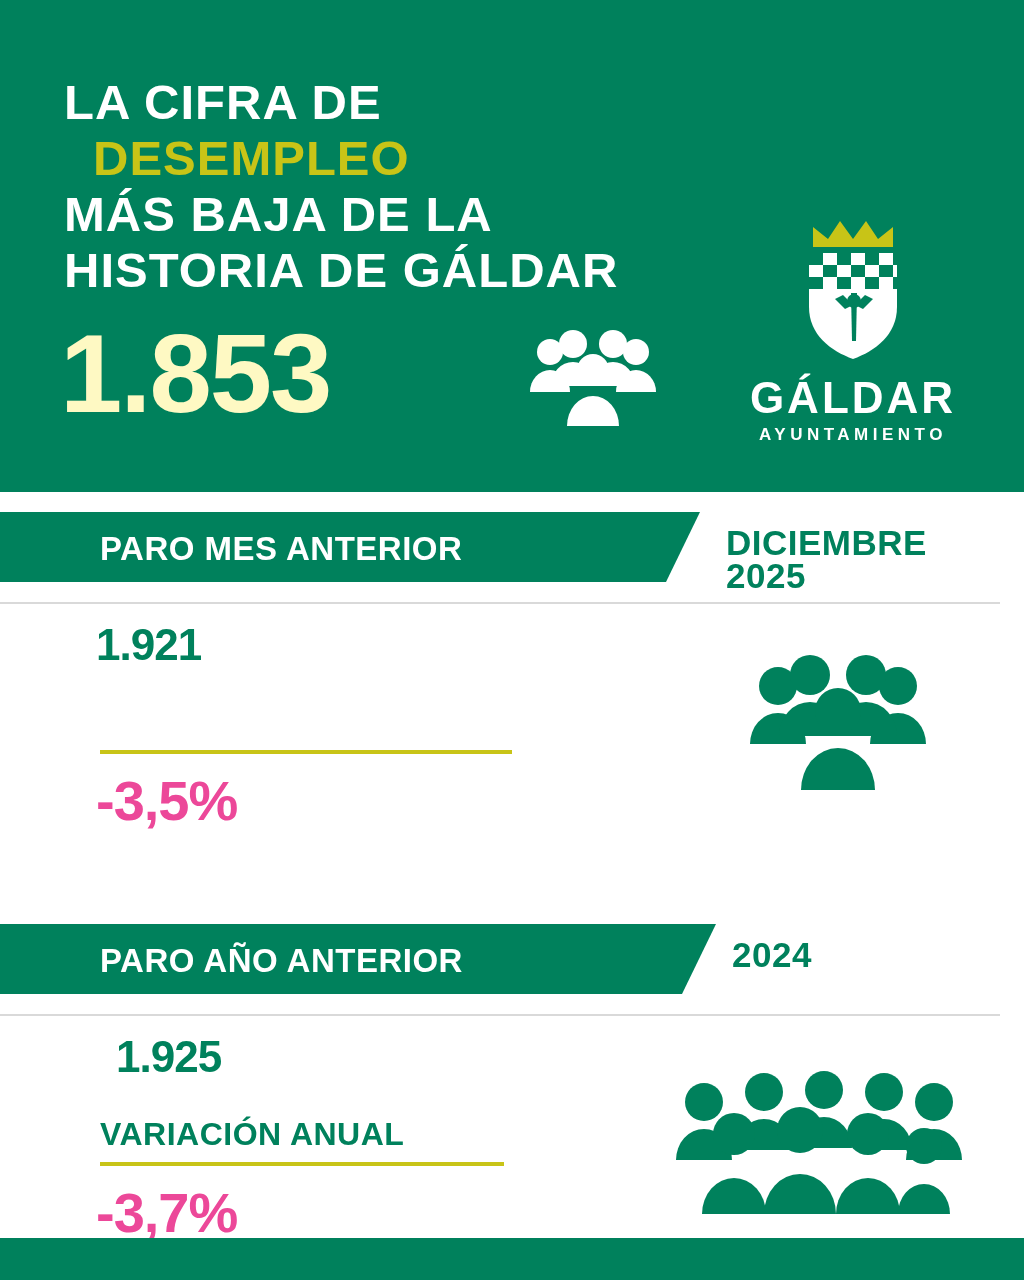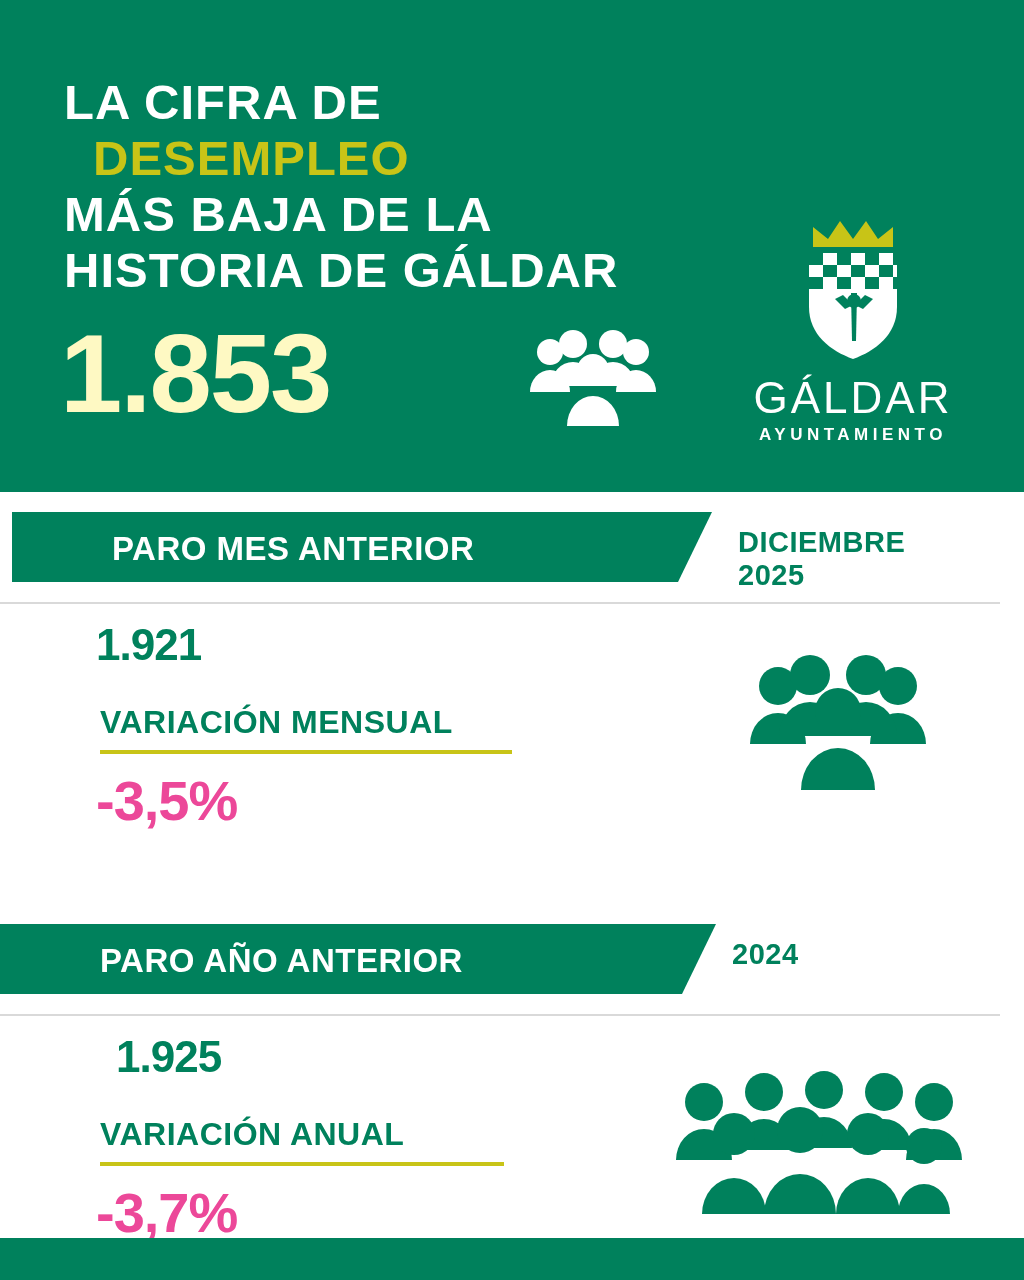--- a/index.html
+++ b/index.html
@@ -72,21 +72,21 @@
     position: absolute;
     right: 56px;
     top: 215px;
     width: 230px;
     text-align: center;
   }
   .crest-svg { display:block; margin: 0 auto; }
   .crest-name {
     margin-top: 8px;
     font-size: 44px;
-    font-weight: normal;
+    font-weight: bold;
     color: #ffffff;
     letter-spacing: 3px;
   }
   .crest-sub {
     margin-top: 2px;
     font-size: 17px;
     font-weight: bold;
     color: #ffffff;
     letter-spacing: 4.5px;
   }
@@ -112,21 +112,21 @@
     top: 18px;
     font-size: 33px;
     font-weight: bold;
     color: #ffffff;
     letter-spacing: 0.5px;
     text-transform: uppercase;
     white-space: nowrap;
   }
   .band-period {
     position: absolute;
-    font-size: 29px;
+    font-size: 35px;
     font-weight: bold;
     color: #00815c;
     letter-spacing: 0.5px;
     line-height: 33px;
     text-transform: uppercase;
   }
 
   
   .stat-block {
     position: absolute;
@@ -238,30 +238,29 @@
           </g>
         </svg>
       </span>
       <div class="crest-name">GÁLDAR</div>
       <div class="crest-sub">AYUNTAMIENTO</div>
     </div>
   </div>
 
   <div class="stat-block" style="top:492px;height:368px;">
 
-    <div class="band" style="position:absolute;left:12px;top:20px;">
+    <div class="band" style="position:absolute;left:0;top:20px;">
       <div class="band-green" style="left:0;width:700px;"></div>
       <div class="band-label" style="left:100px;">PARO MES ANTERIOR</div>
       <div class="band-period" style="left:726px;top:14px;width:240px;">DICIEMBRE 2025</div>
     </div>
 
     <div class="divider" style="left:0;top:110px;width:1000px;"></div>
 
     <div class="stat-value" style="left:96px;top:128px;">1.921</div>
-    <div class="stat-caption" style="left:100px;top:212px;">VARIACIÓN MENSUAL</div>
     <div class="rule" style="left:100px;top:258px;width:412px;"></div>
     <div class="stat-delta" style="left:96px;top:276px;">-3,5%</div>
 
     <div style="position:absolute;left:748px;top:162px;">
       <svg width="180" height="140" viewBox="0 0 180 140" xmlns="http://www.w3.org/2000/svg">
         <g fill="#00815c">
           <circle cx="30" cy="32" r="19"></circle>
           <path d="M2 90 a28 31 0 0 1 56 0 z"></path>
           <circle cx="150" cy="32" r="19"></circle>
           <path d="M122 90 a28 31 0 0 1 56 0 z"></path>

